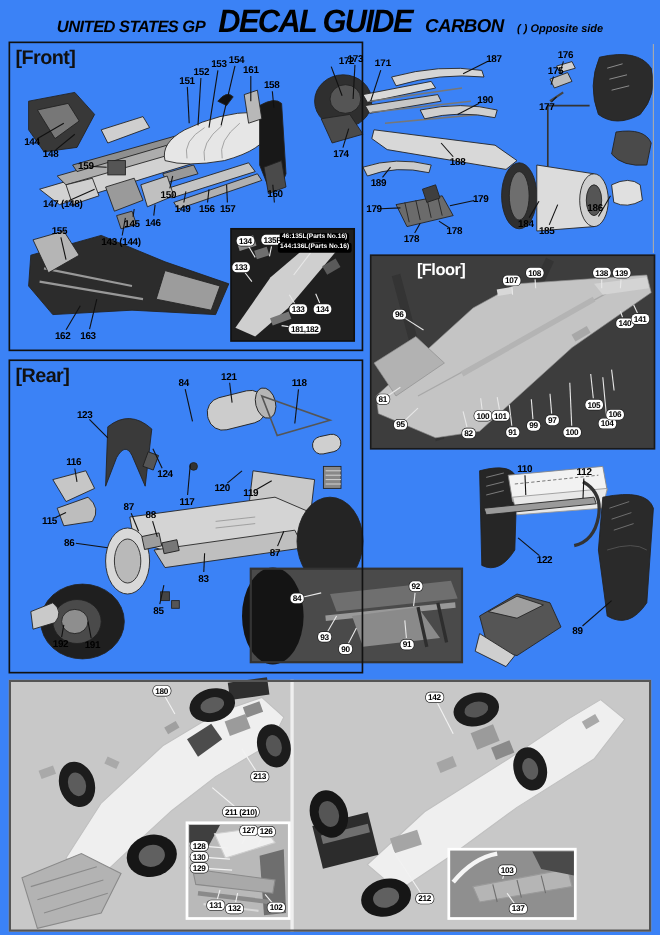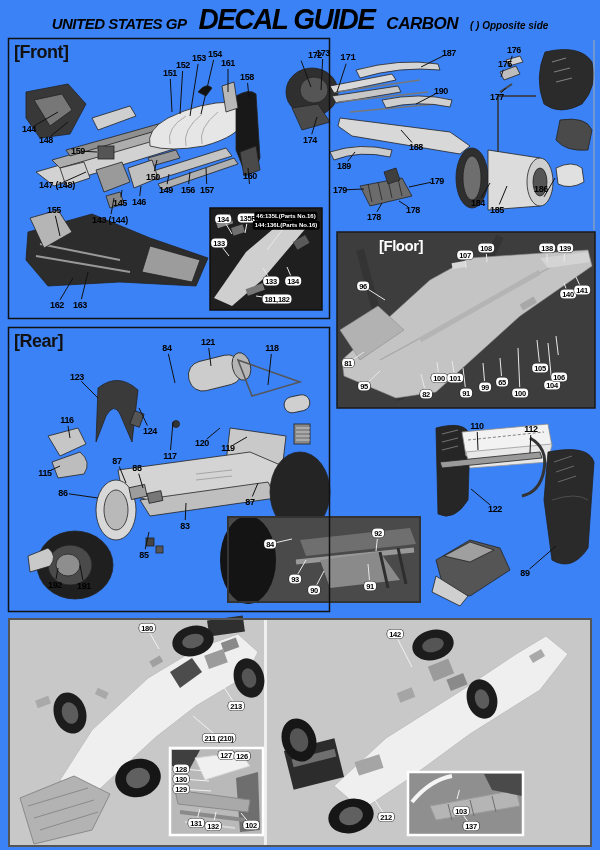--- a/index.html
+++ b/index.html
@@ -419,21 +419,21 @@
     <div class="co pill" style="left: 565px; top: 248px;">139</div>
     <div class="co pill" style="left: 568px; top: 294px;">140</div>
     <div class="co pill" style="left: 582px; top: 290px;">141</div>
     <div class="co pill" style="left: 348px; top: 363px;">81</div>
     <div class="co pill" style="left: 364px; top: 386px;">95</div>
     <div class="co pill" style="left: 426px; top: 394px;">82</div>
     <div class="co pill" style="left: 439px; top: 378px;">100</div>
     <div class="co pill" style="left: 455px; top: 378px;">101</div>
     <div class="co pill" style="left: 466px; top: 393px;">91</div>
     <div class="co pill" style="left: 485px; top: 387px;">99</div>
-    <div class="co pill" style="left: 502px; top: 382px;">65</div>
+    <div class="co pill" style="left: 502px; top: 382px;">97</div>
     <div class="co pill" style="left: 520px; top: 393px;">100</div>
     <div class="co pill" style="left: 540px; top: 368px;">105</div>
     <div class="co pill" style="left: 552px; top: 385px;">104</div>
     <div class="co pill" style="left: 559px; top: 377px;">106</div>
     <div class="co line" style="left: 77px; top: 377px;">123</div>
     <div class="co line" style="left: 67px; top: 420px;">116</div>
     <div class="co line" style="left: 45px; top: 473px;">115</div>
     <div class="co line" style="left: 167px; top: 348px;">84</div>
     <div class="co line" style="left: 208px; top: 342px;">121</div>
     <div class="co line" style="left: 272px; top: 348px;">118</div>
@@ -464,15 +464,15 @@
     <div class="co pill" style="left: 226px; top: 755px;">127</div>
     <div class="co pill" style="left: 242px; top: 756px;">126</div>
     <div class="co pill" style="left: 181px; top: 769px;">128</div>
     <div class="co pill" style="left: 181px; top: 779px;">130</div>
     <div class="co pill" style="left: 181px; top: 789px;">129</div>
     <div class="co pill" style="left: 196px; top: 823px;">131</div>
     <div class="co pill" style="left: 213px; top: 826px;">132</div>
     <div class="co pill" style="left: 251px; top: 825px;">102</div>
     <div class="co pill" style="left: 395px; top: 634px;">142</div>
     <div class="co pill" style="left: 386px; top: 817px;">212</div>
-    <div class="co pill" style="left: 461px; top: 811px;">103</div>
+    <div class="co pill" style="left: 461px; top: 791px;">103</div>
     <div class="co pill" style="left: 471px; top: 826px;">137</div>
   </div>
 
 </body></html>

